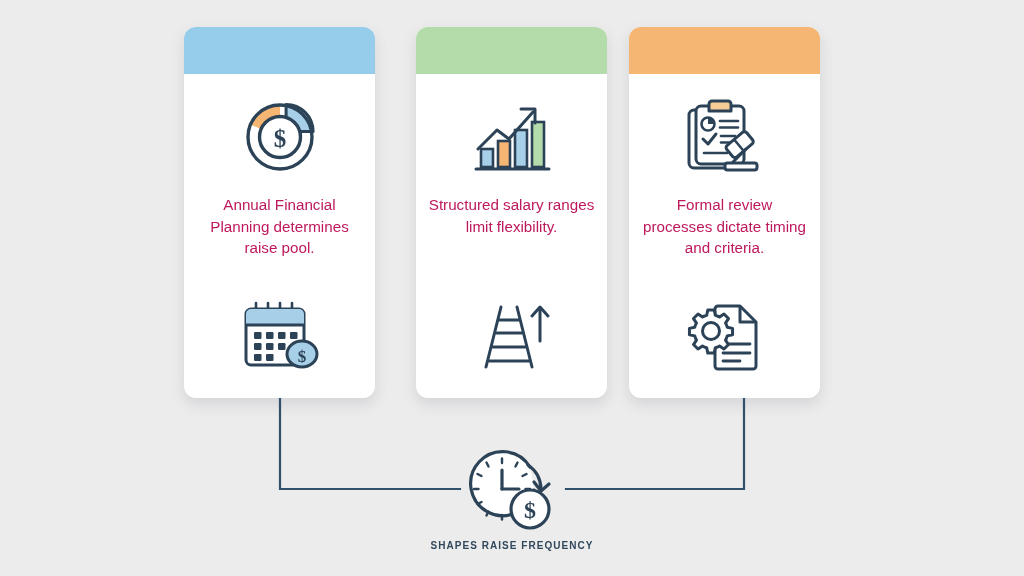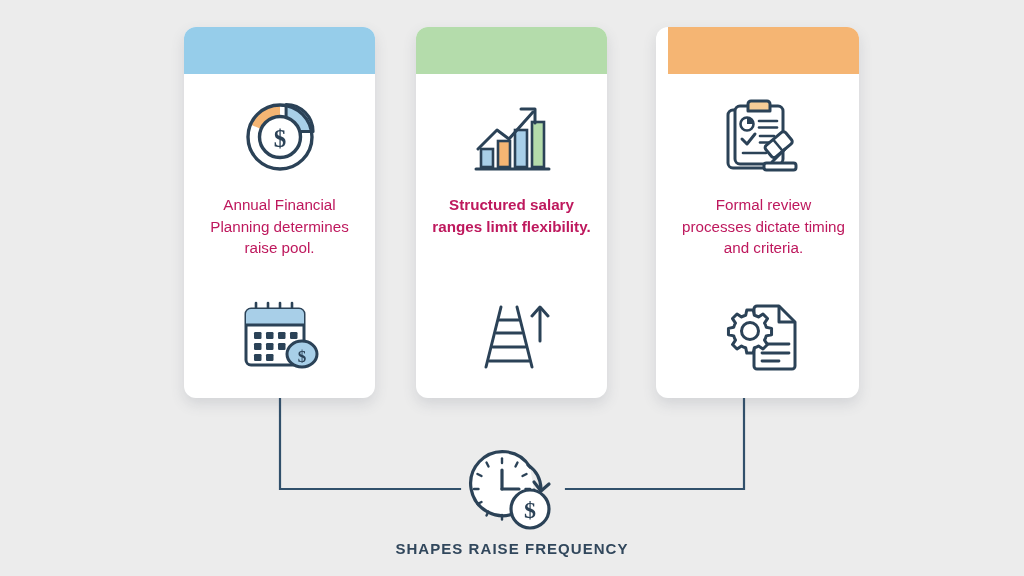--- a/index.html
+++ b/index.html
@@ -29,22 +29,22 @@
     height: 371px;
     background: #ffffff;
     border-radius: 12px;
     box-shadow: 0 6px 14px rgba(80, 90, 105, 0.16);
     overflow: hidden;
     display: flex;
     flex-direction: column;
     align-items: center;
   }
   #card-1 { left: 184px; }
-  #card-2 { left: 416px; font-weight: bold; }
-  #card-3 { left: 656px; padding-left: 12px; }
+  #card-2 { left: 416px; }
+  #card-3 { left: 629px; }
 
   .card-header {
     width: 100%;
     height: 47px;
     flex: none;
   }
   .card-icon-top {
     flex: none;
     margin-top: 24px;
     height: 78px;
@@ -89,21 +89,21 @@
     width: 100px;
     height: 86px;
   }
   #hub-caption {
     position: absolute;
     left: 0;
     top: 540px;
     width: 1024px;
     text-align: center;
     color: #31475c;
-    font-size: 15px;
+    font-size: 10px;
     font-weight: bold;
     letter-spacing: 1.05px;
   }
 </style>
 </head>
 <body>
 
 <div id="stage">
 
   <svg id="connectors" viewBox="0 0 1024 576" xmlns="http://www.w3.org/2000/svg">

